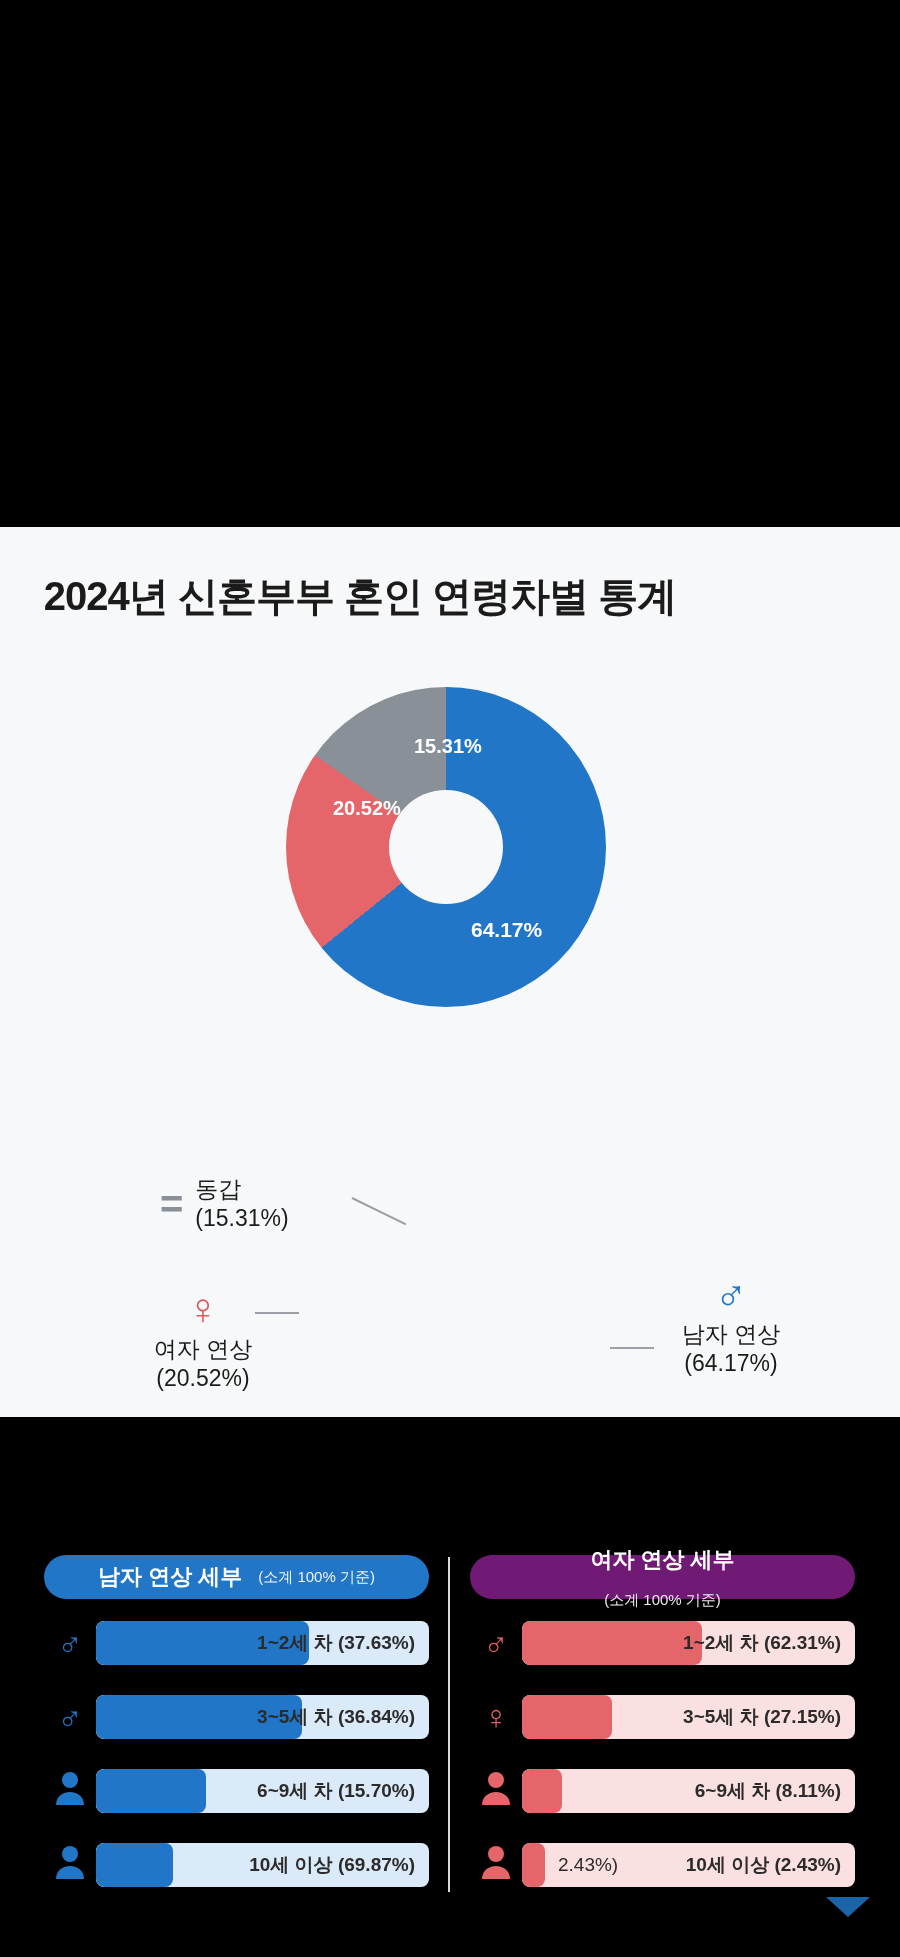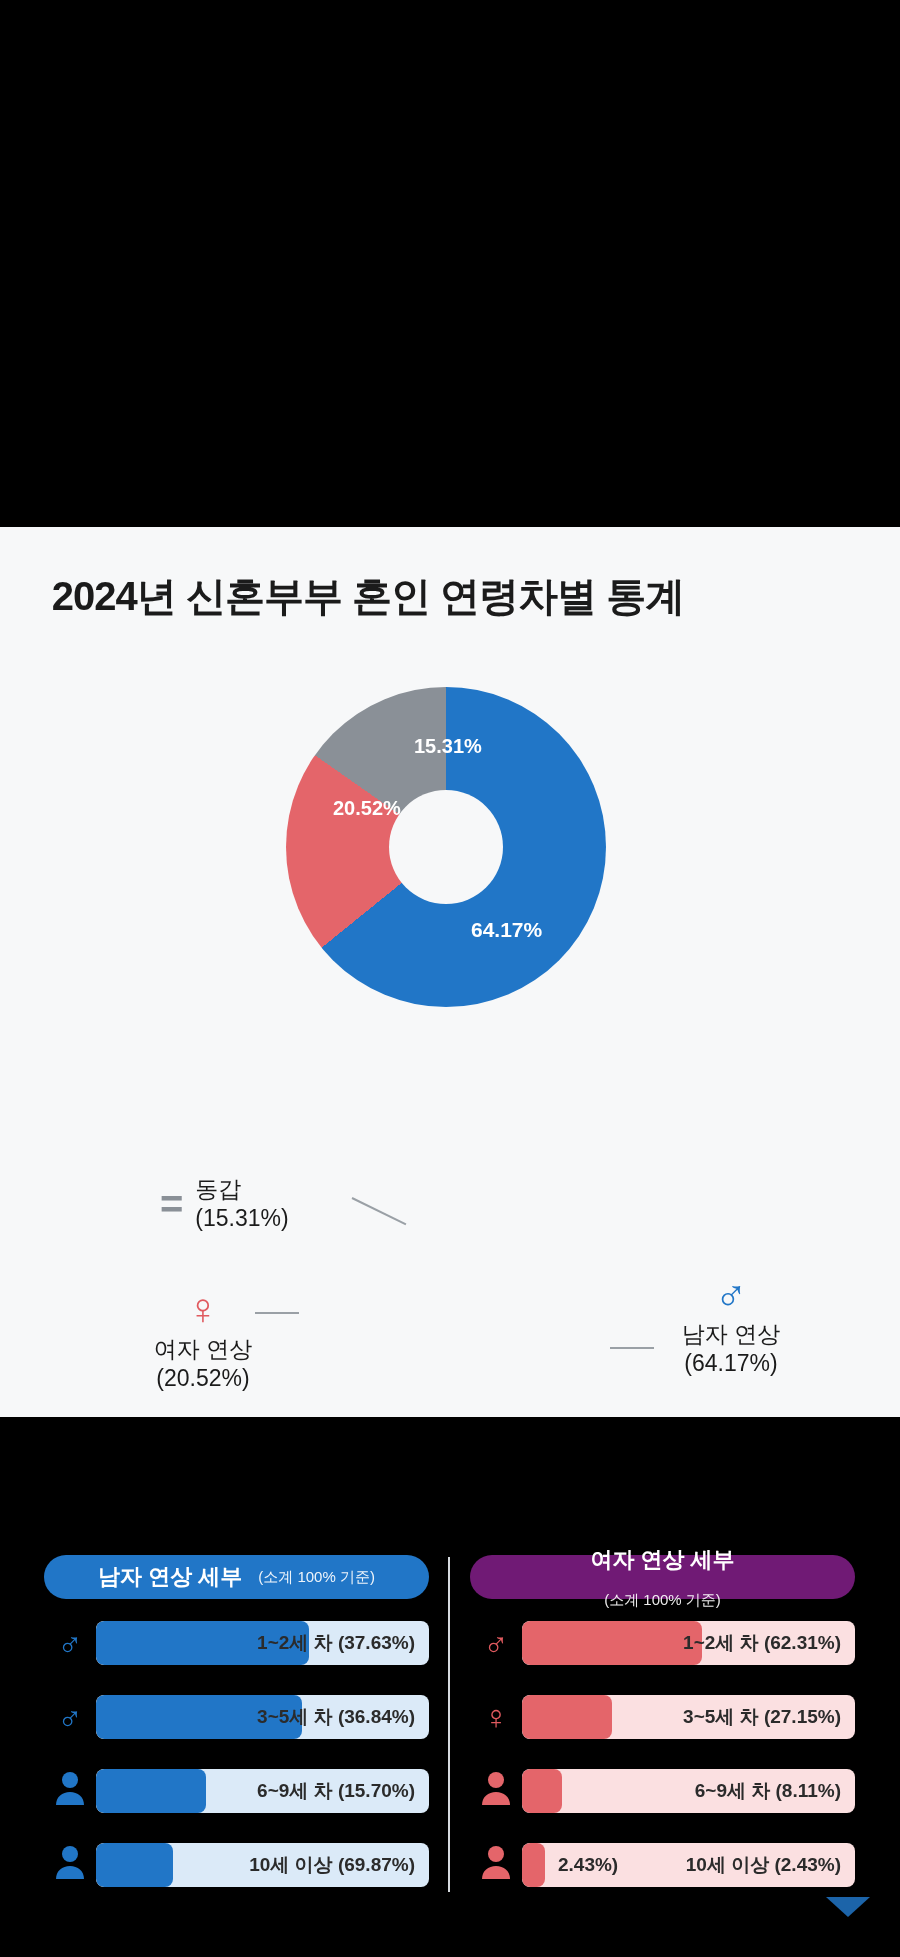--- a/index.html
+++ b/index.html
@@ -25,21 +25,21 @@
     position: absolute;
     left: 0;
     top: 527px;
     width: 900px;
     height: 890px;
     background: #f7f8f9;
   }
   .title {
     position: absolute;
     top: 42px;
-    left: 8px;
+    left: 0;
     width: 720px;
     text-align: center;
     font-size: 40px;
     font-weight: bold;
     color: #1b1b1b;
     letter-spacing: -1px;
   }
 
   
   .donut-wrap {
@@ -198,21 +198,21 @@
     font-weight: bold;
     color: #2b2b2b;
   }
   .bar-text-inside {
     position: absolute;
     left: 10px;
     top: 0;
     height: 44px;
     line-height: 44px;
     font-size: 19px;
-    font-weight: bold;
+    font-weight: normal;
     color: #ffffff;
   }
 
   
   .source {
     position: absolute;
     left: 0;
     top: 1366px;
     width: 900px;
     height: 52px;

